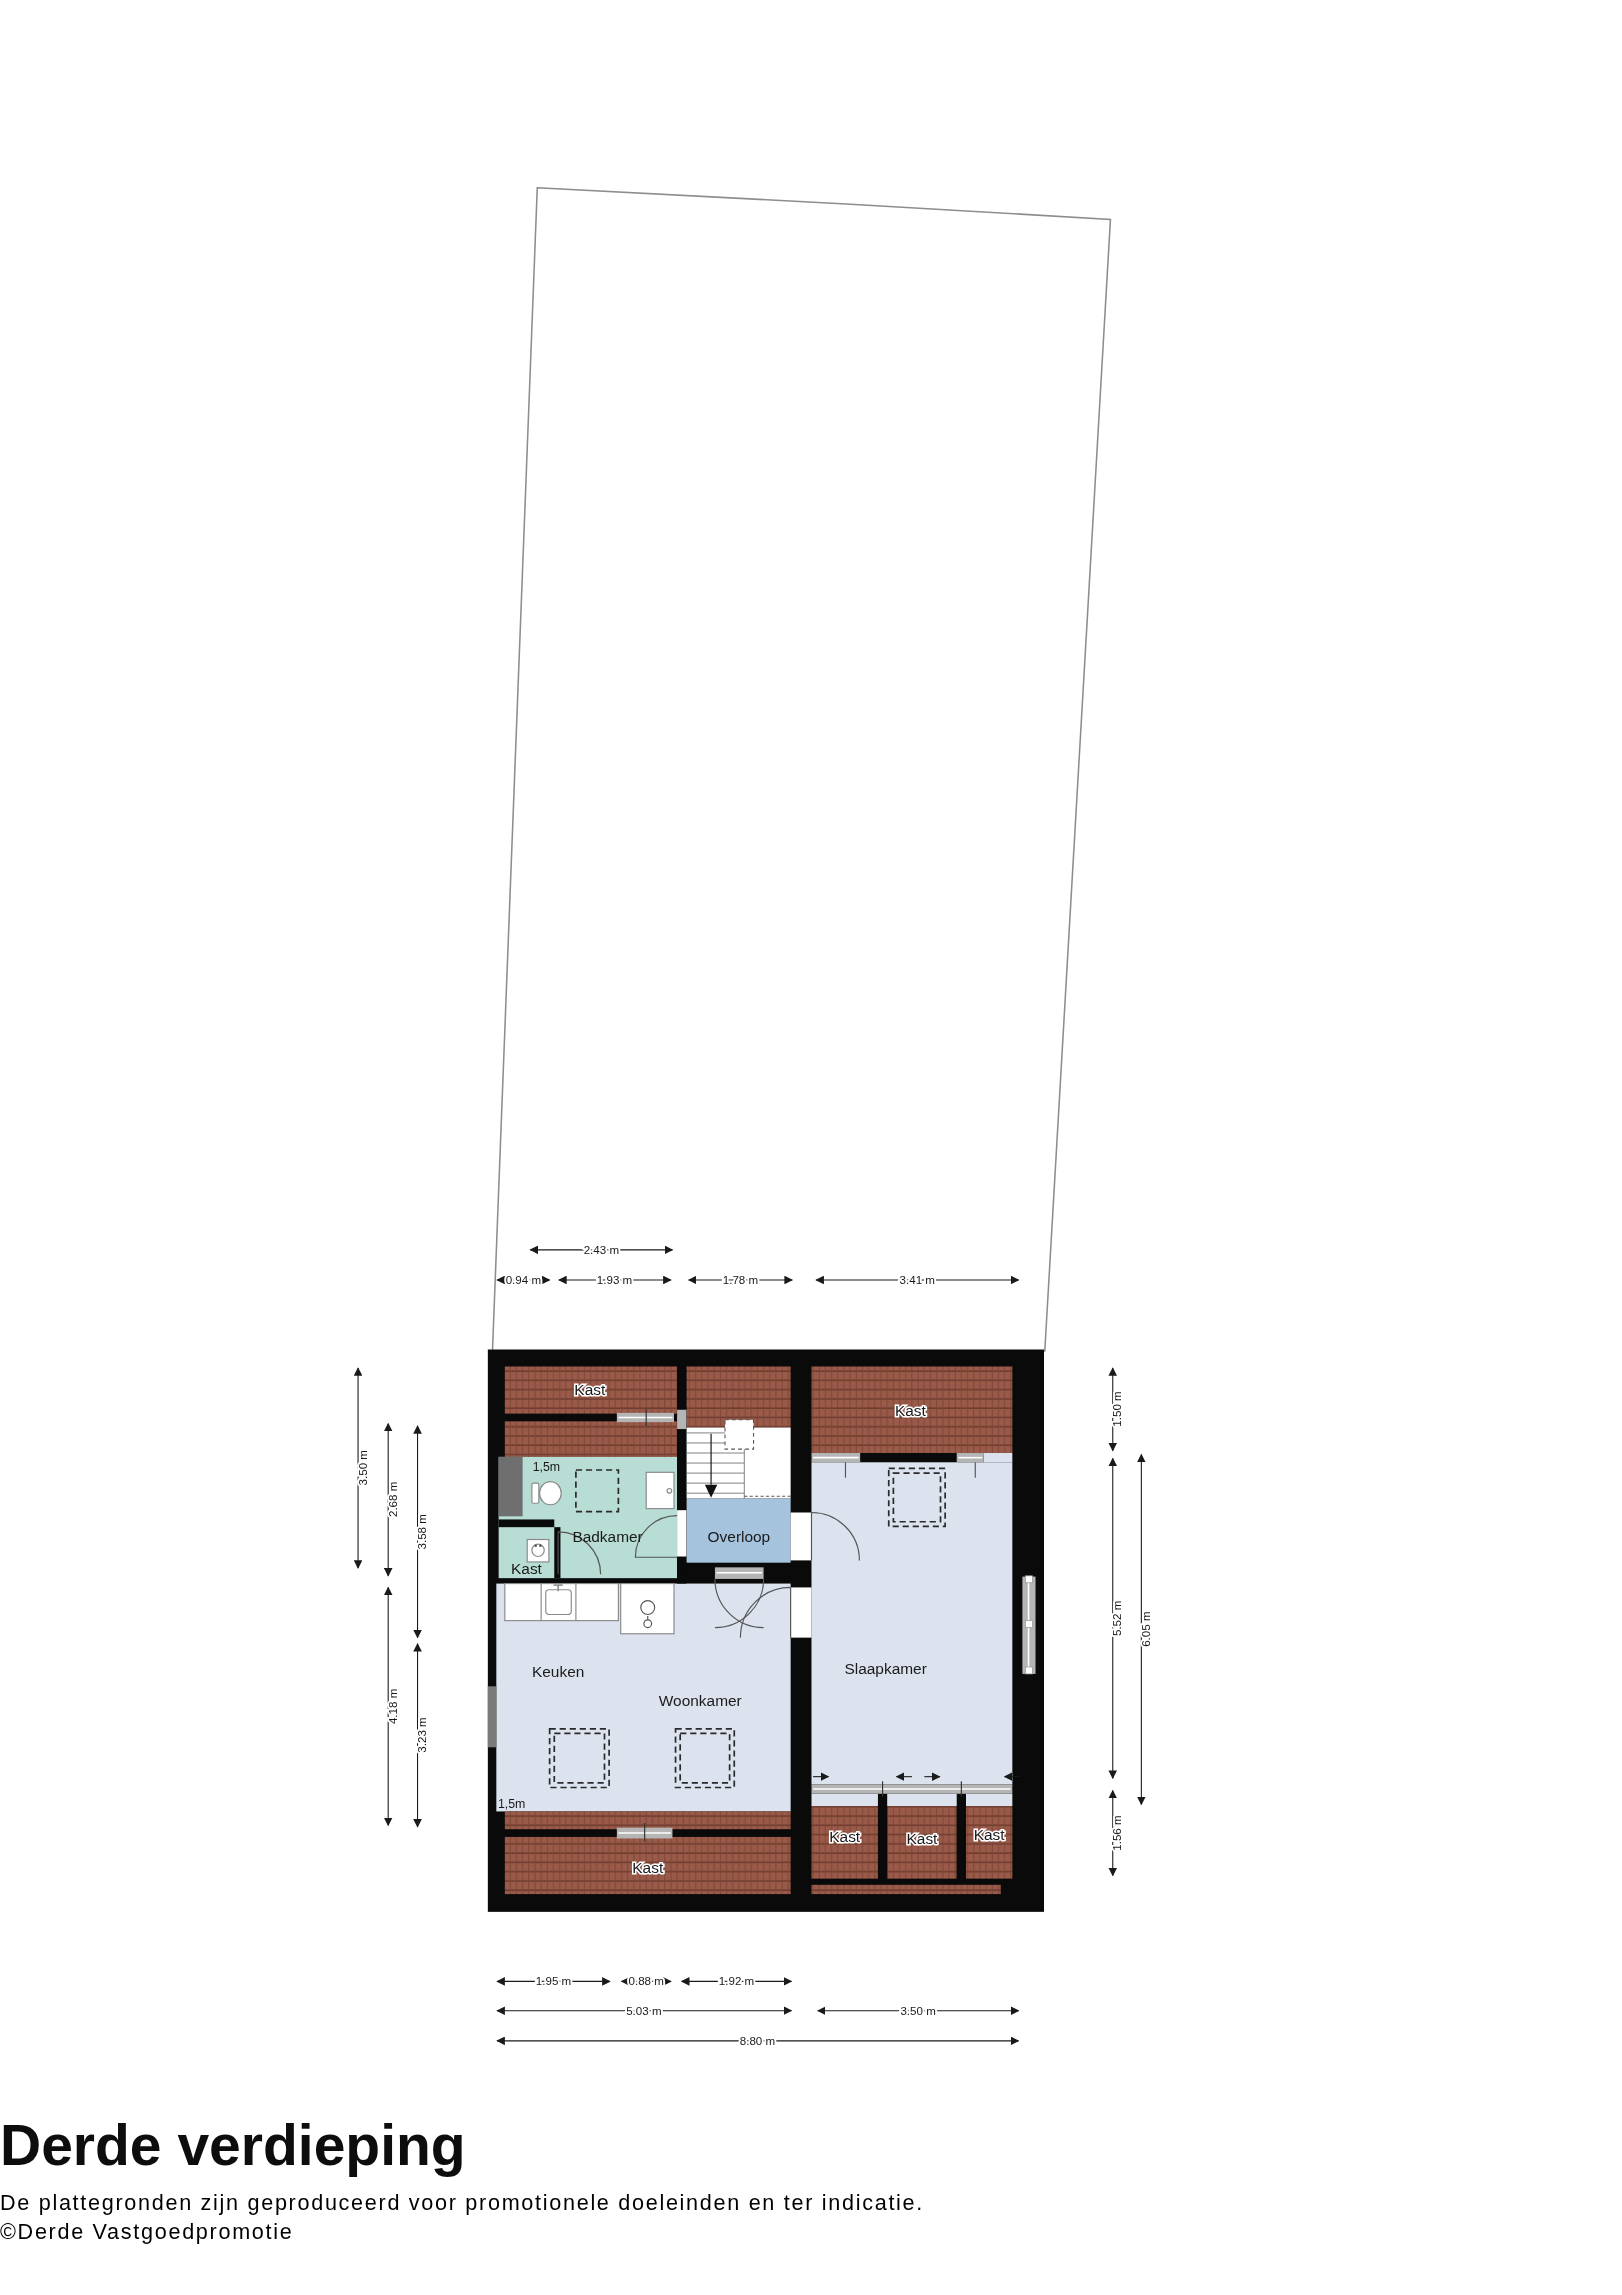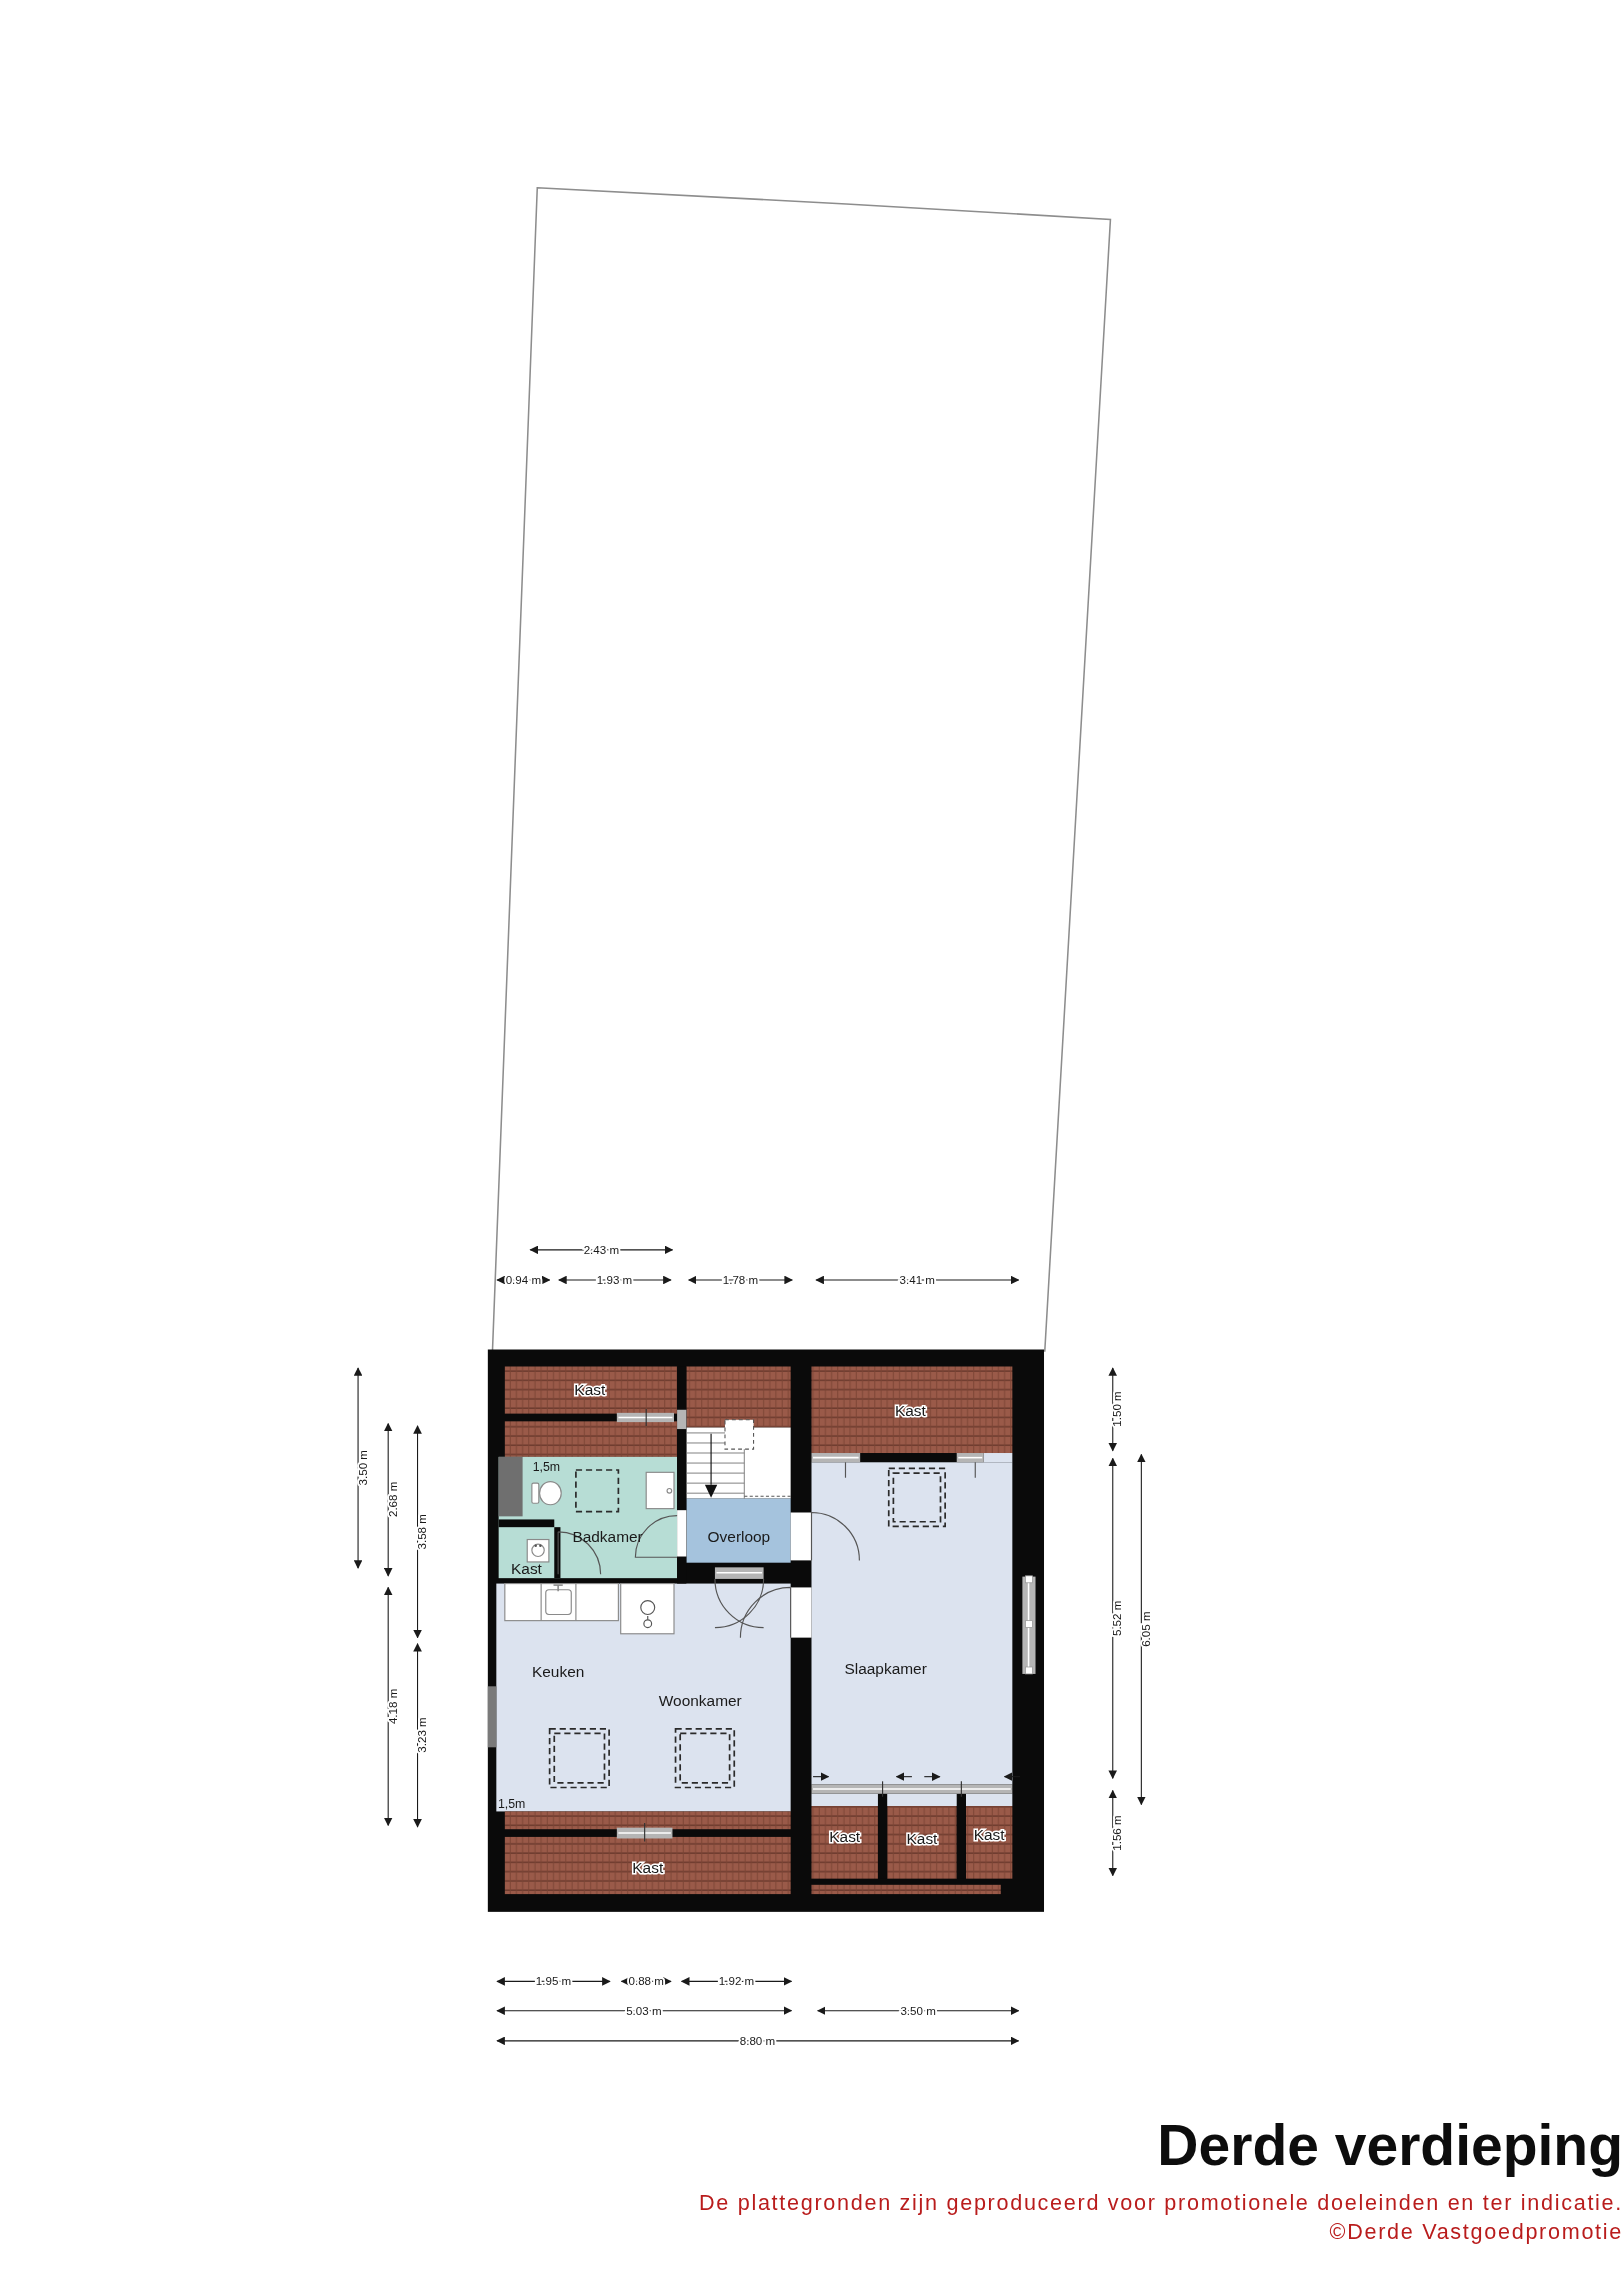--- a/index.html
+++ b/index.html
@@ -13,23 +13,23 @@
   .dimtext { font-size:15px; text-anchor:middle; paint-order:stroke; stroke:#ffffff; stroke-width:5px; }
   .room { font-size:20px; text-anchor:middle; }
   .tile-label { font-size:20px; text-anchor:middle; paint-order:stroke; stroke:#ffffff; stroke-width:4px; }
   .hm { font-size:16px; }
   .fix { fill:#ffffff; stroke:#8a8a8a; stroke-width:1.5; }
   .arc { fill:none; stroke:#555555; stroke-width:1.5; }
   .sky { fill:none; stroke:#2a2a2a; stroke-width:2.2; stroke-dasharray:8 5; }
   .win { fill:#b5b5b5; }
   .winline { stroke:#ffffff; stroke-width:2; }
   .stair { stroke:#777777; stroke-width:1.2; }
-  .caption { position:absolute; left:0; top:2112px; width:100%; text-align:right; }
+  .caption { position:absolute; left:0; top:2112px; width:100%; text-align:left; }
   .caption h1 { margin:0 0 12.4px 0; font-size:57px; font-weight:bold; color:#0d0d0d; }
-  .caption p { margin:3.1px 0; font-size:21.6px; letter-spacing:1.7px; color:#b91c1c; }
+  .caption p { margin:3.1px 0; font-size:21.6px; letter-spacing:1.7px; color:#000000; }
 </style>
 </head>
 <body>
 
 <div class="page">
 
 <svg class="plan-svg" width="1623" height="2295" viewBox="0 0 2100 2971">
   <defs>
     <pattern id="tiles" width="16" height="12" patternUnits="userSpaceOnUse">
       <rect width="16" height="12" fill="#9a5a49"></rect>

